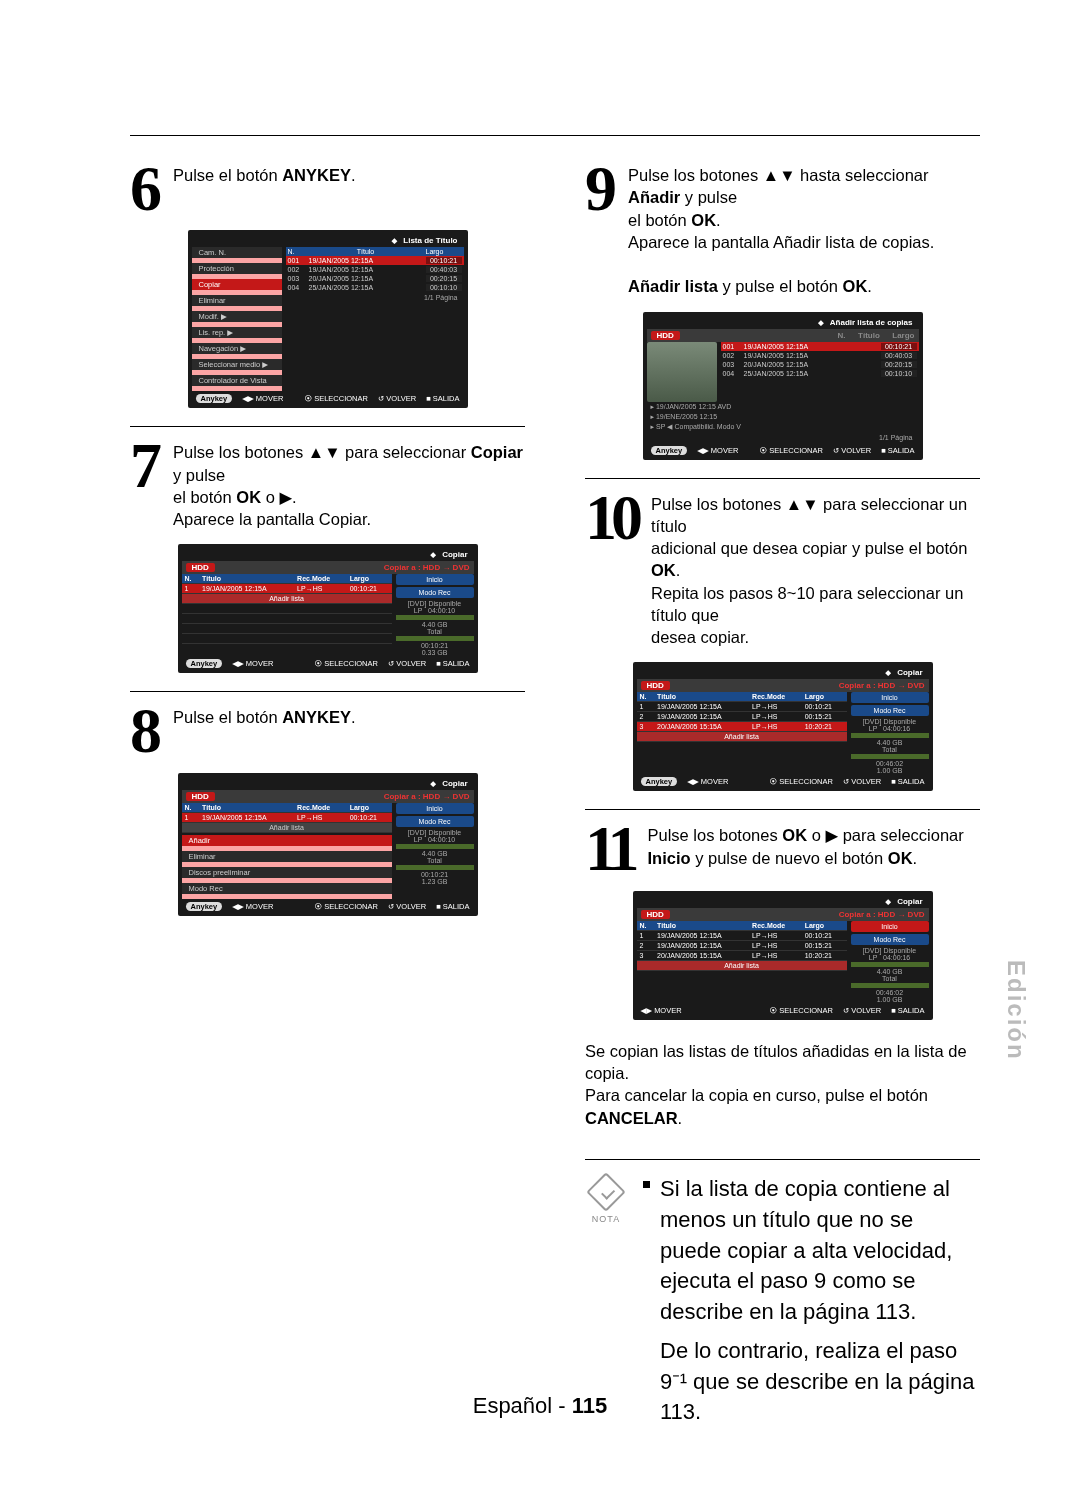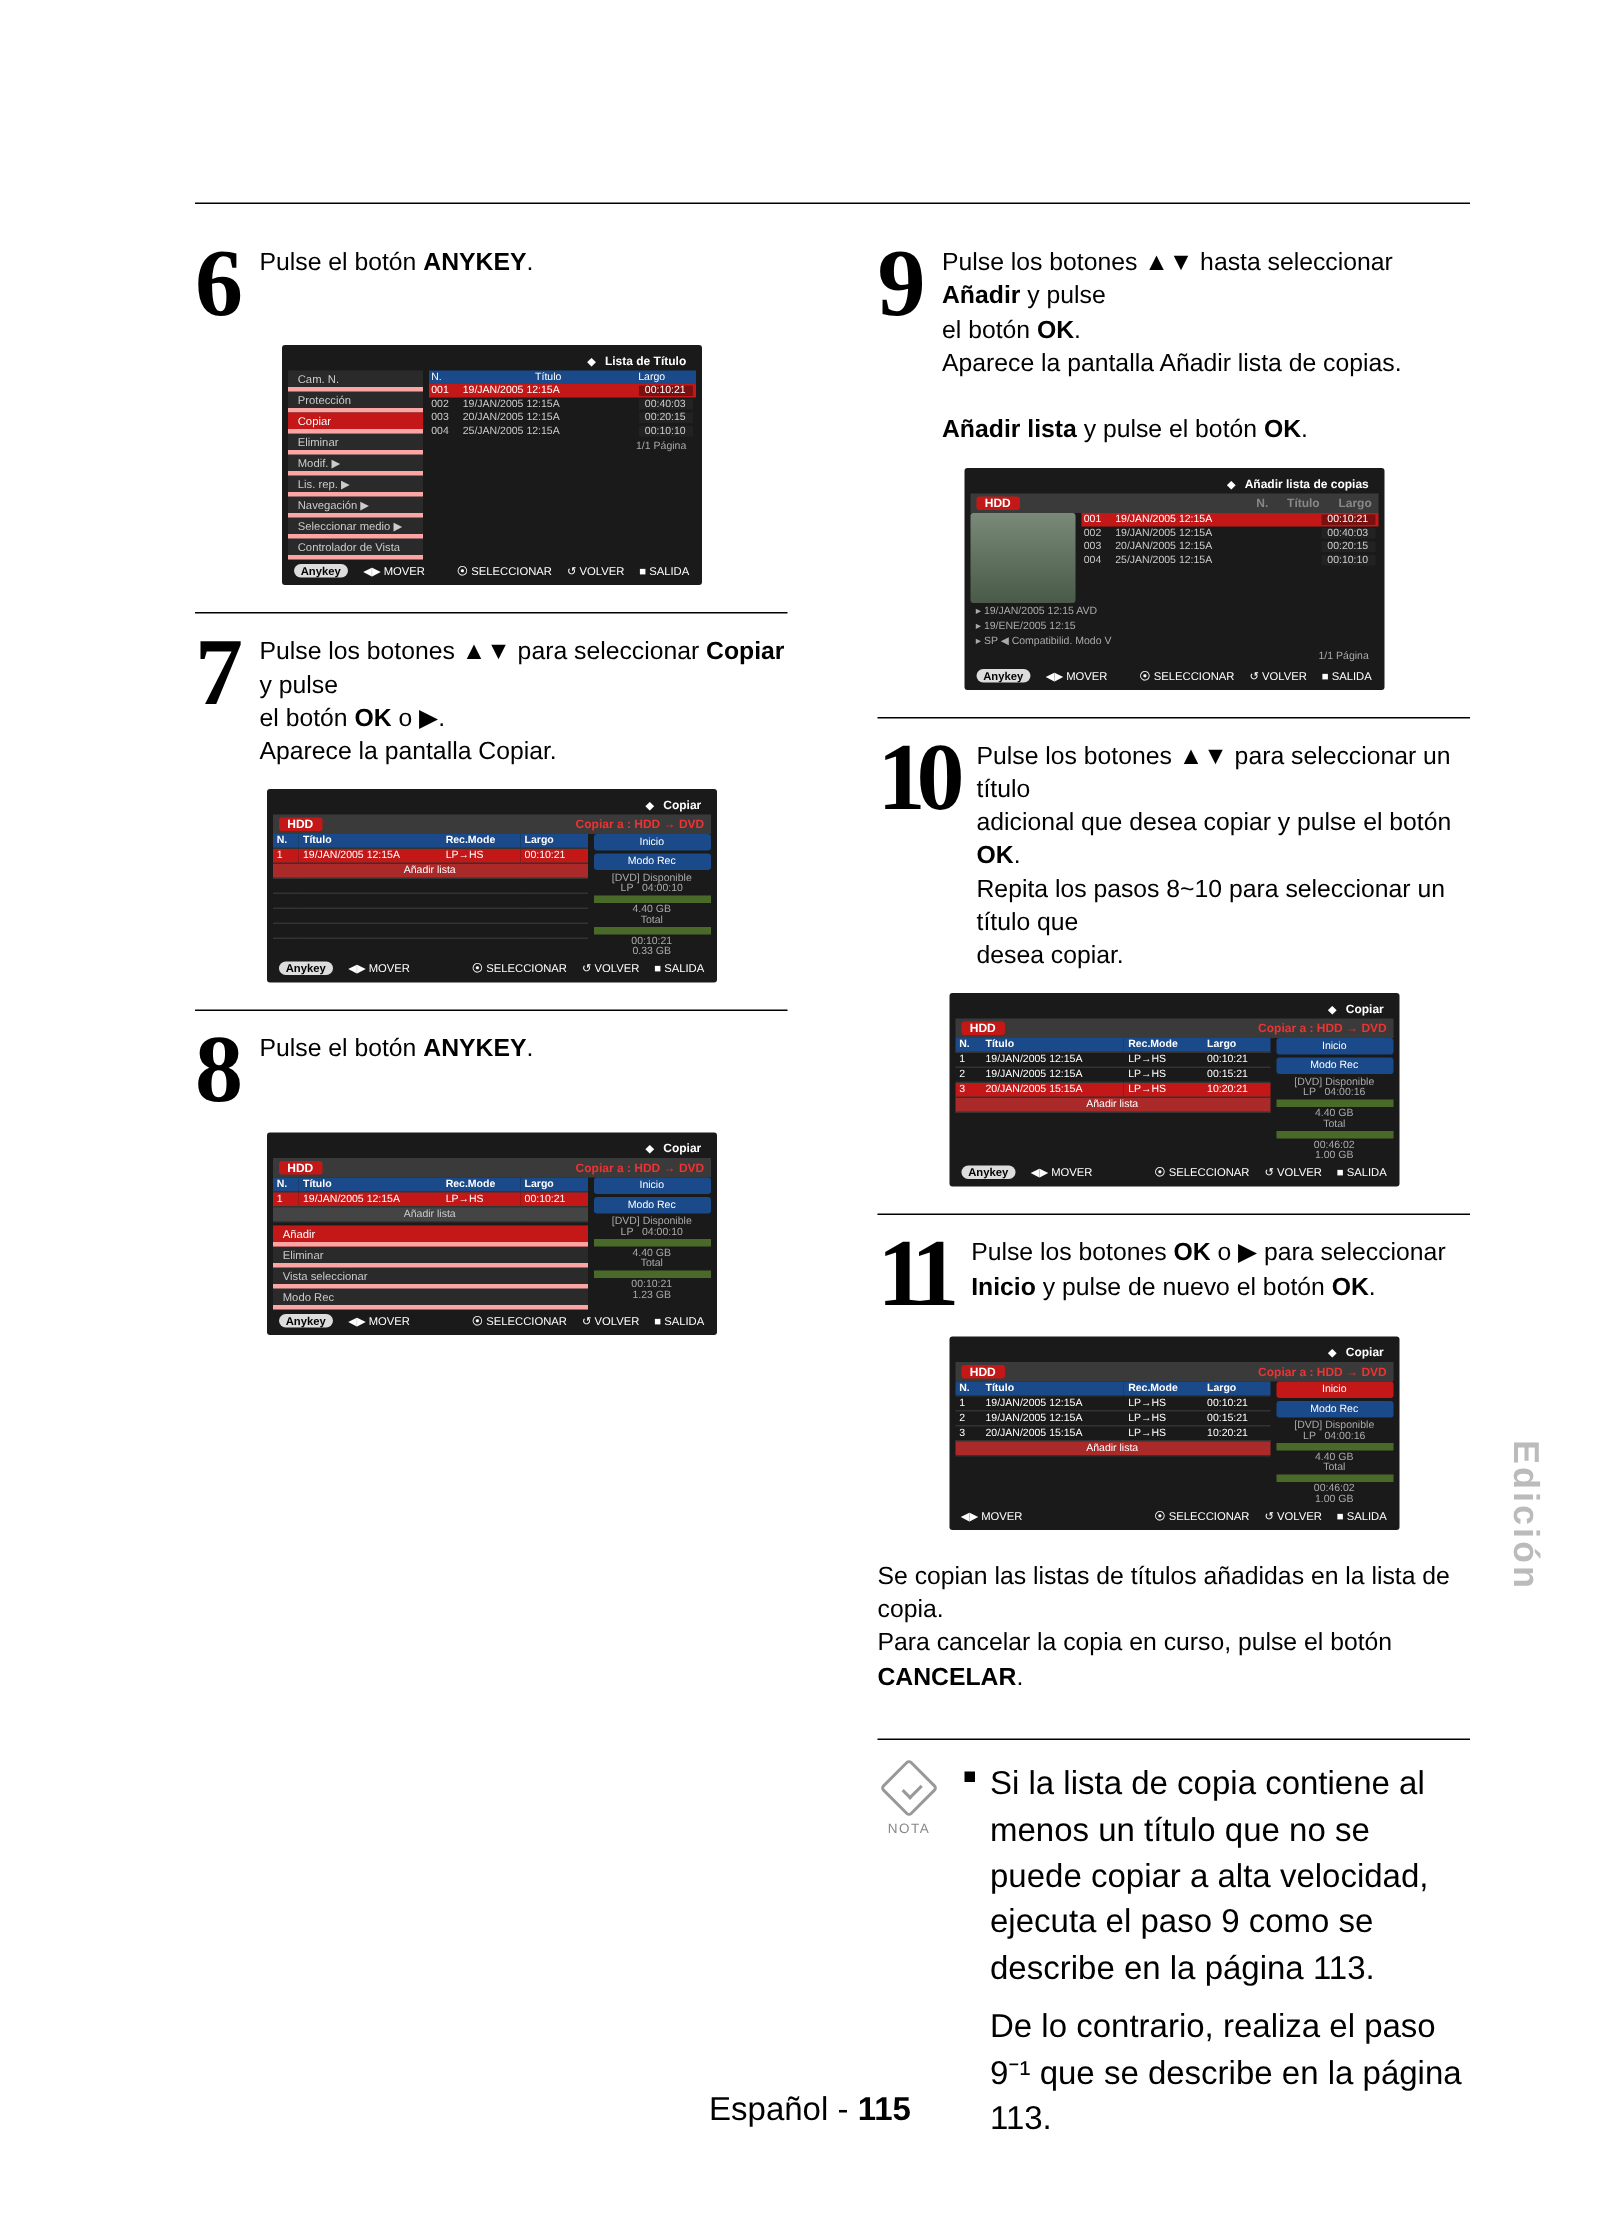--- a/index.html
+++ b/index.html
@@ -92,21 +92,21 @@
   .ss-panel {
     display: flex;
     gap: 4px;
   }
   .ss-sidebar {
     background: #2a2a2a;
     width: 90px;
   }
   .ss-sidebar div {
     padding: 1px 7px;
-    border-bottom: 3px solid #fca5a5;
+    border-bottom: 5px solid #fca5a5;
     font-size: 7.5px;
     color: #ccc;
   }
   .ss-sidebar div.hi { background: #c41818; color: #fff; }
   .ss-preview {
     background: linear-gradient(#7a8a78, #4a5a48);
     width: 70px;
     height: 60px;
     border-radius: 2px;
   }
@@ -442,21 +442,21 @@
                       <td>00:10:21</td>
                     </tr>
                 <tr class="greyrow">
                       <td colspan="4" style="text-align:center">Añadir lista</td>
                     </tr>
               </tbody>
                 </table>
               <div id="ss8-sidebar" class="ss-sidebar" style="width:100%;margin-top:2px">
                   <div class="hi">Añadir</div>
                   <div>Eliminar</div>
-                  <div>Vista seleccionar</div>
+                  <div>Discos preeliminar</div>
                   <div>Modo Rec</div>
                 </div>
             </div>
             <div class="ss-right">
               <div class="btn">Inicio</div>
               <div class="btn">Modo Rec</div>
               <div class="info">[DVD] Disponible</div>
               <div class="info"><span>LP</span> &nbsp; <span>04:00:10</span></div>
               <div class="bar"></div>
                 <div class="info">4.40 GB</div>

